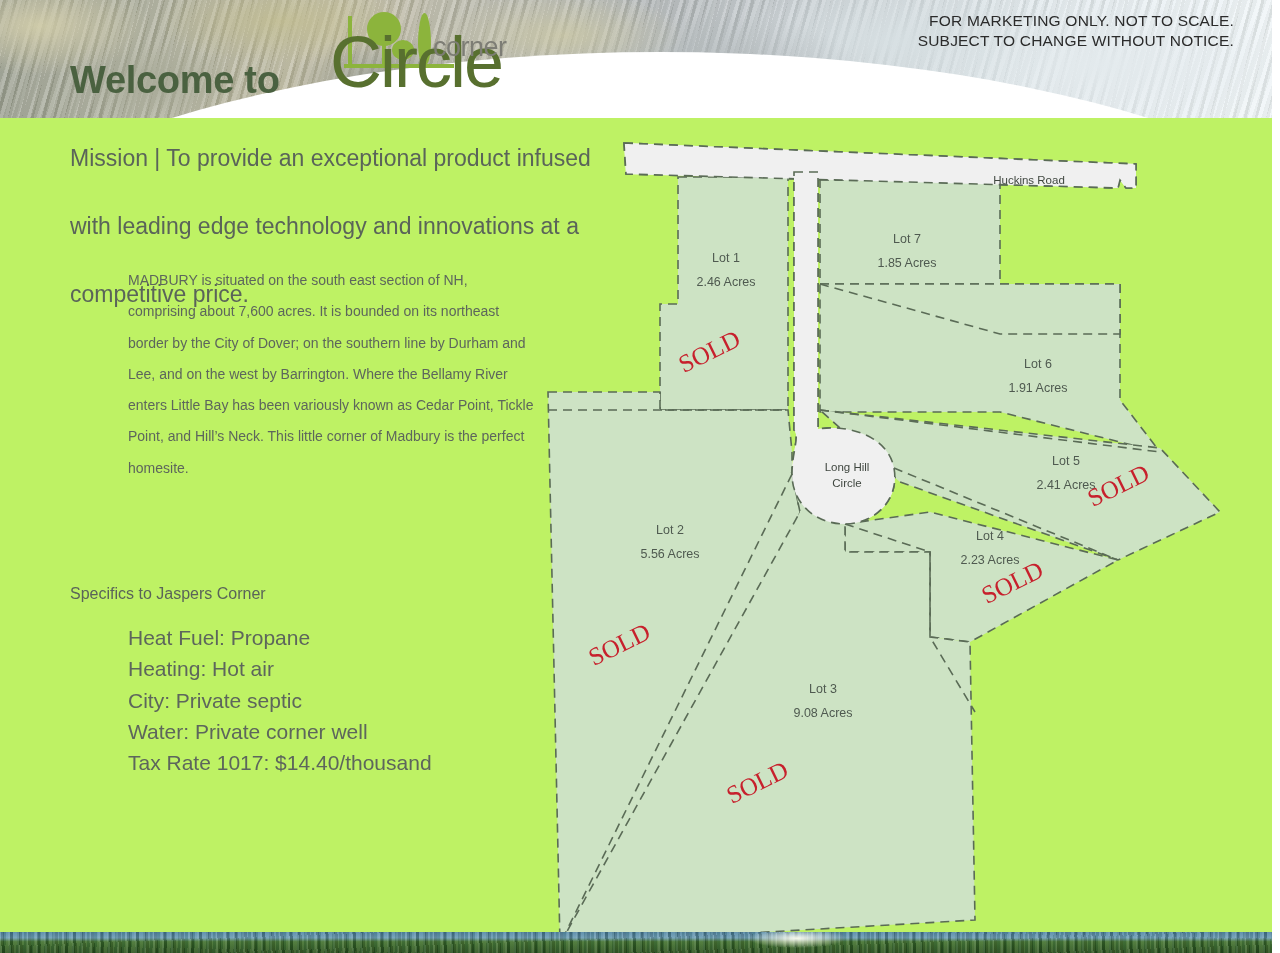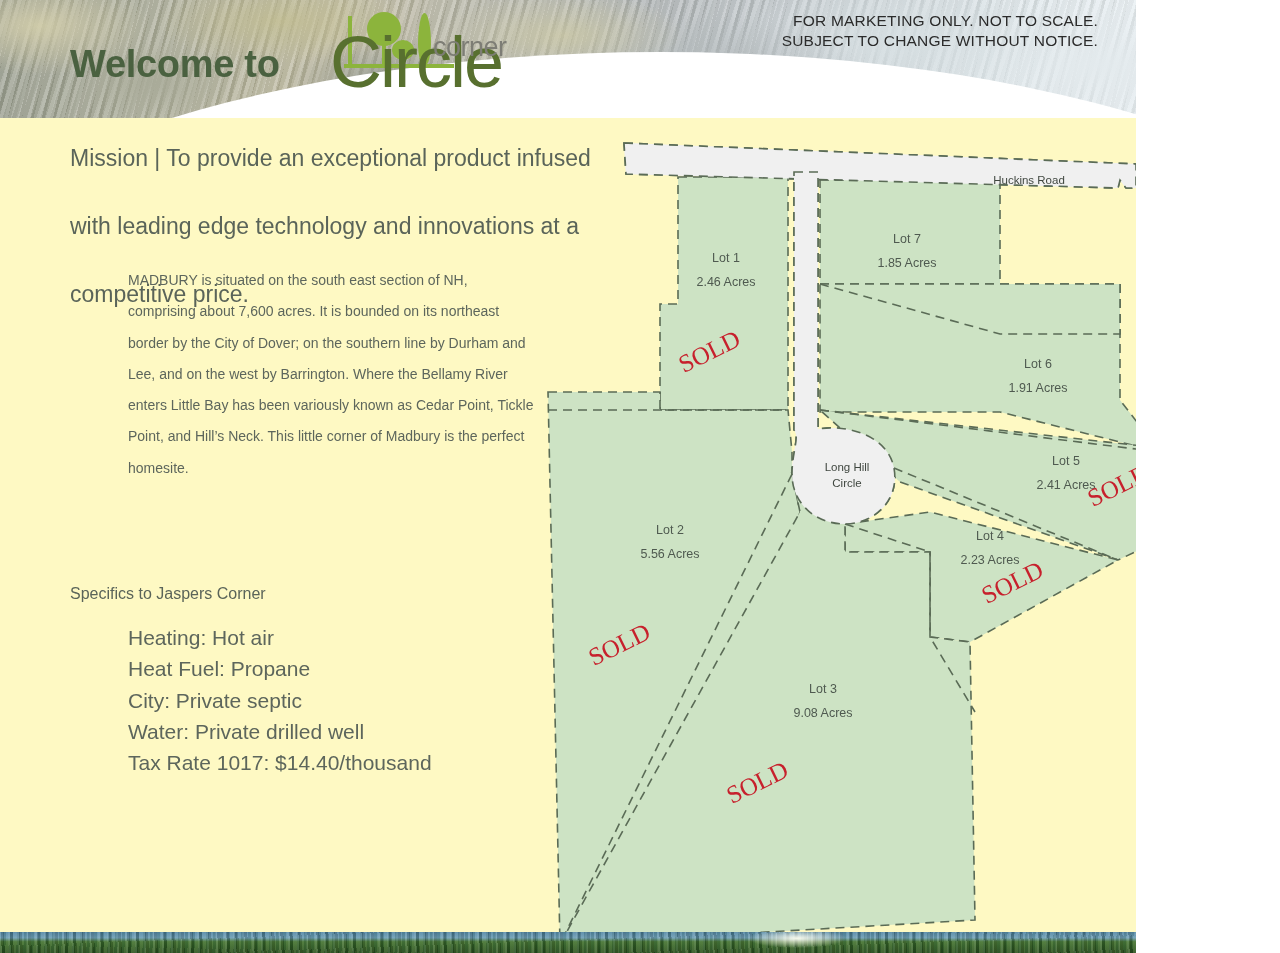--- a/index.html
+++ b/index.html
@@ -2,21 +2,21 @@
 <html><head>
 <meta charset="utf-8">
 <title>Jaspers Corner</title>
 <style>
   html,body{margin:0;padding:0;}
   body{
     width:1280px;height:953px;background:#ffffff;
     font-family:"Liberation Sans", sans-serif;
     color:#4c564e;overflow:hidden;position:relative;
   }
-  #page{position:relative;width:1136px;height:953px;overflow:hidden;background:#fef9c3;}
+  #page{position:relative;width:1272px;height:953px;overflow:hidden;background:#bef264;}
 
   
   .banner{position:absolute;left:0;top:0;width:1280px;height:118px;overflow:hidden;}
   .banner-art{
     position:absolute;inset:0;
     background:
       radial-gradient(ellipse 160px 70px at 3% 22%, rgba(214,208,168,.85), rgba(0,0,0,0) 70%),
       radial-gradient(ellipse 120px 55px at 12% 70%, rgba(168,170,150,.8), rgba(0,0,0,0) 72%),
       radial-gradient(ellipse 180px 60px at 22% 18%, rgba(196,190,140,.75), rgba(0,0,0,0) 70%),
       radial-gradient(ellipse 140px 70px at 30% 72%, rgba(140,148,142,.75), rgba(0,0,0,0) 72%),
@@ -32,21 +32,21 @@
   .banner-sweep{
     position:absolute;left:-120px;top:52px;width:1560px;height:300px;
     background:#ffffff;border-radius:50% 50% 0 0 / 100% 100% 0 0;
   }
   .disclaimer{
     position:absolute;right:38px;top:11px;text-align:right;
     font-size:15.5px;line-height:19.5px;letter-spacing:.2px;
     color:#2b2b2b;font-weight:400;
   }
   .welcome{
-    position:absolute;left:70px;top:43px;
+    position:absolute;left:70px;top:59px;
     font-size:38px;font-weight:bold;color:#4a6140;letter-spacing:-.3px;
   }
 
   
   .logo{position:absolute;left:330px;top:2px;width:200px;height:112px;}
   .logo-word{
     position:absolute;left:0;top:24px;
     font-family:"Liberation Sans", sans-serif;
     font-size:72px;line-height:72px;color:#58702f;
     letter-spacing:-2px;font-weight:300;
@@ -141,24 +141,24 @@
     <span class="logo-stem"></span>
     <span class="ground"></span>
     <span class="logo-word">Circle</span>
     <span class="logo-corner">corner</span>
   </div>
 
   <div class="mission">Mission | To provide an exceptional product infused with leading edge technology and innovations at a competitive price.</div>
   <div class="body-para">MADBURY is situated on the south east section of NH, comprising about 7,600 acres. It is bounded on its northeast border by the City of Dover; on the southern line by Durham and Lee, and on the west by Barrington. Where the Bellamy River enters Little Bay has been variously known as Cedar Point, Tickle Point, and Hill’s Neck. This little corner of Madbury is the perfect homesite.</div>
   <div class="spec-heading">Specifics to Jaspers Corner</div>
   <div class="spec-list">
+    <div>Heat Fuel: Propane</div>
     <div>Heating: Hot air</div>
-    <div>Heat Fuel: Propane</div>
     <div>City: Private septic</div>
-    <div>Water: Private drilled well</div>
+    <div>Water: Private corner well</div>
     <div>Tax Rate 1017: $14.40/thousand</div>
   </div>
 
   <div class="map">
   <svg width="1280" height="953" viewBox="0 0 1280 953" xmlns="http://www.w3.org/2000/svg">
     <defs>
       <style>
         .lotfill{fill:#cde3c4;stroke:#5a6b56;stroke-width:1.6;stroke-dasharray:9 6;}
         .roadfill{fill:#f0f0f0;stroke:#5a6b56;stroke-width:1.6;stroke-dasharray:9 6;}
         .divider{fill:none;stroke:#5a6b56;stroke-width:1.6;stroke-dasharray:9 6;}

